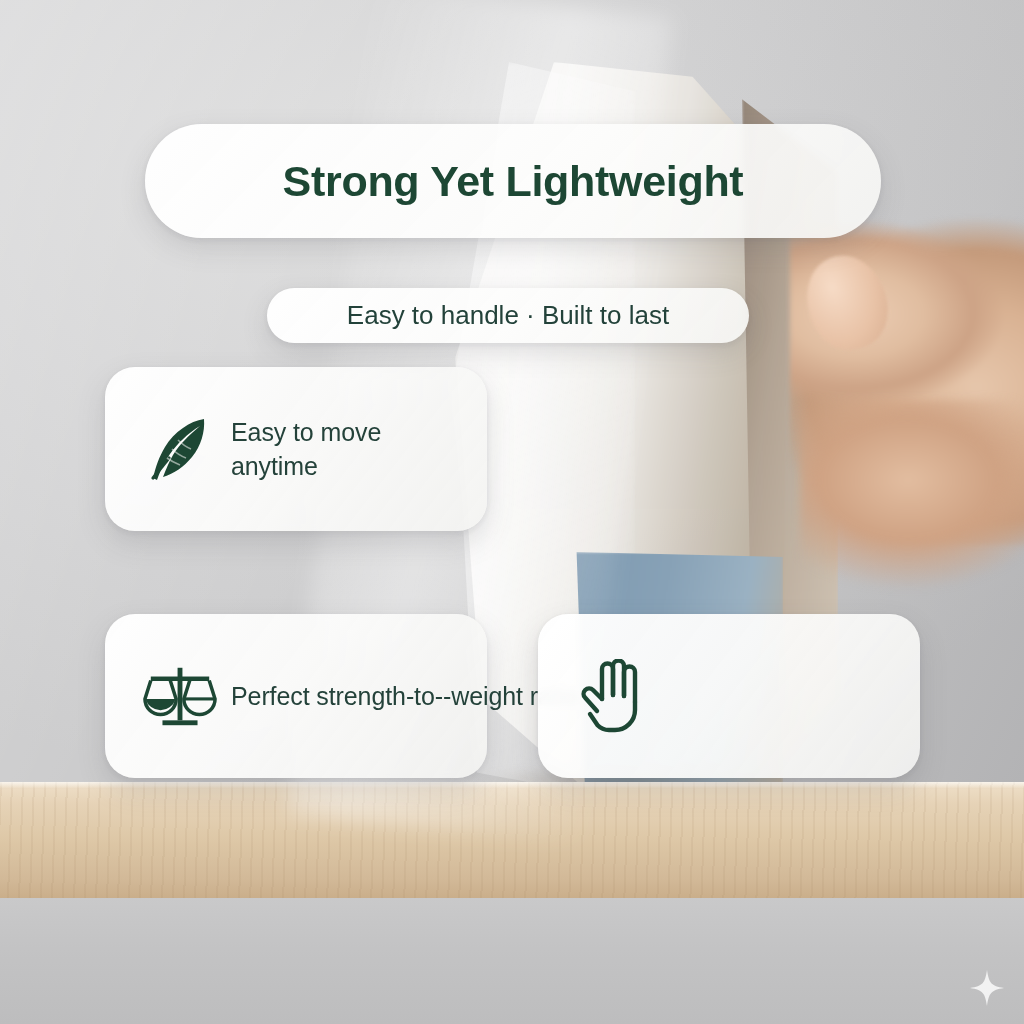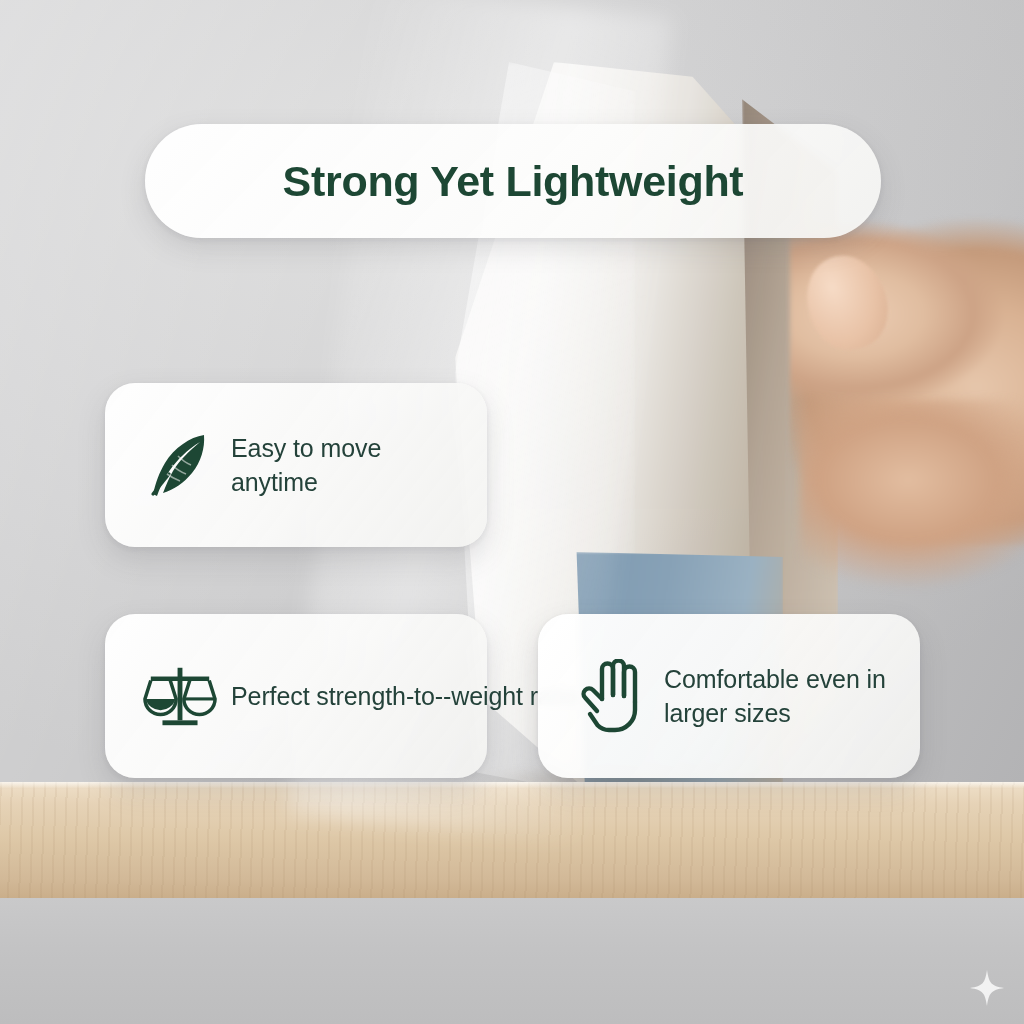--- a/index.html
+++ b/index.html
@@ -116,21 +116,21 @@
     font-size:26px;color:#23423a;white-space:nowrap;
   }
 
   .card{
     position:absolute;width:382px;height:164px;border-radius:30px;
     background:linear-gradient(128deg, rgba(255,255,255,.97) 0%, rgba(251,251,250,.95) 48%, rgba(243,243,241,.90) 100%);
     box-shadow:0 12px 28px rgba(90,90,95,.18), 0 2px 6px rgba(90,90,95,.10);
     display:flex;align-items:center;gap:14px;padding:0 22px 0 38px;
     box-sizing:border-box;backdrop-filter:blur(3px);
   }
-  #card-1{left:105px;top:383px;}
+  #card-1{left:105px;top:367px;}
   #card-2{left:538px;top:387px;}
   #card-3{left:105px;top:614px;}
   #card-4{left:538px;top:614px;}
 
   .card .ico{flex:0 0 auto;width:74px;height:78px;display:flex;align-items:center;justify-content:center;}
   .card .lbl{
     font-size:25px;line-height:1.38;color:#24423a;letter-spacing:-.1px;
   }
   #card-3 .lbl{white-space:nowrap;}
 
@@ -168,20 +168,23 @@
     <div class="shelf-grain"></div>
     <div class="shelf-lip"></div>
     <div class="floor"></div>
     <div class="light-beam"></div>
   </div>
 
   <div class="pill" id="title-pill">
     <span class="t">Strong Yet Lightweight</span>
   </div>
 
+  <div class="pill" id="subtitle-pill">
+    <span class="t">Easy to handle · Built to last</span>
+  </div>
 
   <div class="card" id="card-1">
     <span class="ico">
       <svg width="64" height="70" viewBox="0 0 64 70">
         <path d="M56 5 C42 7 26 18 17 33 C11 43 8 52 5 64 L9 66 C13 55 17 47 22 40
                  C29 30 40 19 52 12 C41 21 31 31 25 41 C21 48 18 55 15 63
                  C25 60 36 53 44 43 C53 32 57 18 56 5 Z" fill="#1d4734"></path>
         <path d="M5 64 L21 44" stroke="#1d4734" stroke-width="3.2" fill="none" stroke-linecap="round"></path>
         <path d="M30 26 C34 30 38 33 43 35 M24 35 C28 39 33 42 38 44 M19 44 C23 47 27 49 32 51" stroke="#f6f6f4" stroke-width="1.6" fill="none" opacity=".55"></path>
       </svg>
@@ -210,21 +213,20 @@
       <svg width="66" height="74" viewBox="0 0 66 74">
         <g fill="none" stroke="#1d4734" stroke-width="4.4" stroke-linecap="round" stroke-linejoin="round">
           <path d="M22 40 V10 a5.5 5.5 0 0 1 11 0 v26"></path>
           <path d="M33 36 V7 a5.5 5.5 0 0 1 11 0 v30"></path>
           <path d="M44 37 V13 a5.5 5.5 0 0 1 11 0 v30"></path>
           <path d="M22 40 L13 31 a5.5 5.5 0 0 0-7.8 7.8 L17 52"></path>
           <path d="M55 43 v8 a20 20 0 0 1-20 20 h-6 a16 16 0 0 1-11.4-4.8 L10 55"></path>
         </g>
       </svg>
     </span>
-    <span class="lbl">Comfortable even in larger sizes</span>
   </div>
 
 
   <span class="sparkle">
     <svg width="34" height="36" viewBox="0 0 34 36">
       <path d="M17 0 C19 13 21 16 34 18 C21 20 19 23 17 36 C15 23 13 20 0 18 C13 16 15 13 17 0 Z" fill="#ffffff" opacity=".92"></path>
     </svg>
   </span>
 
 </div>

